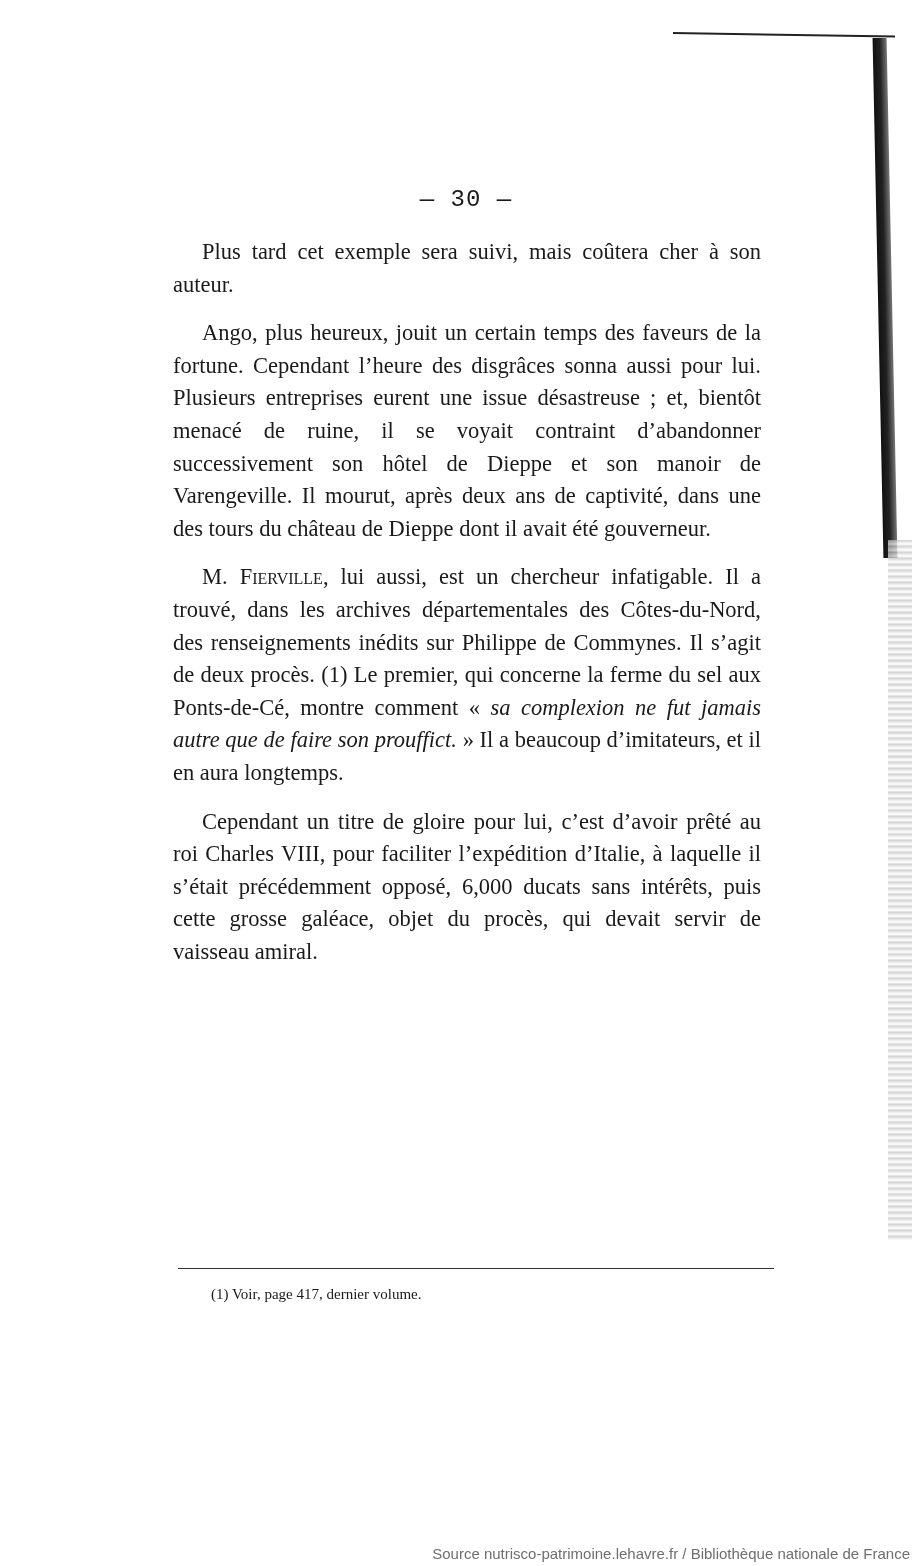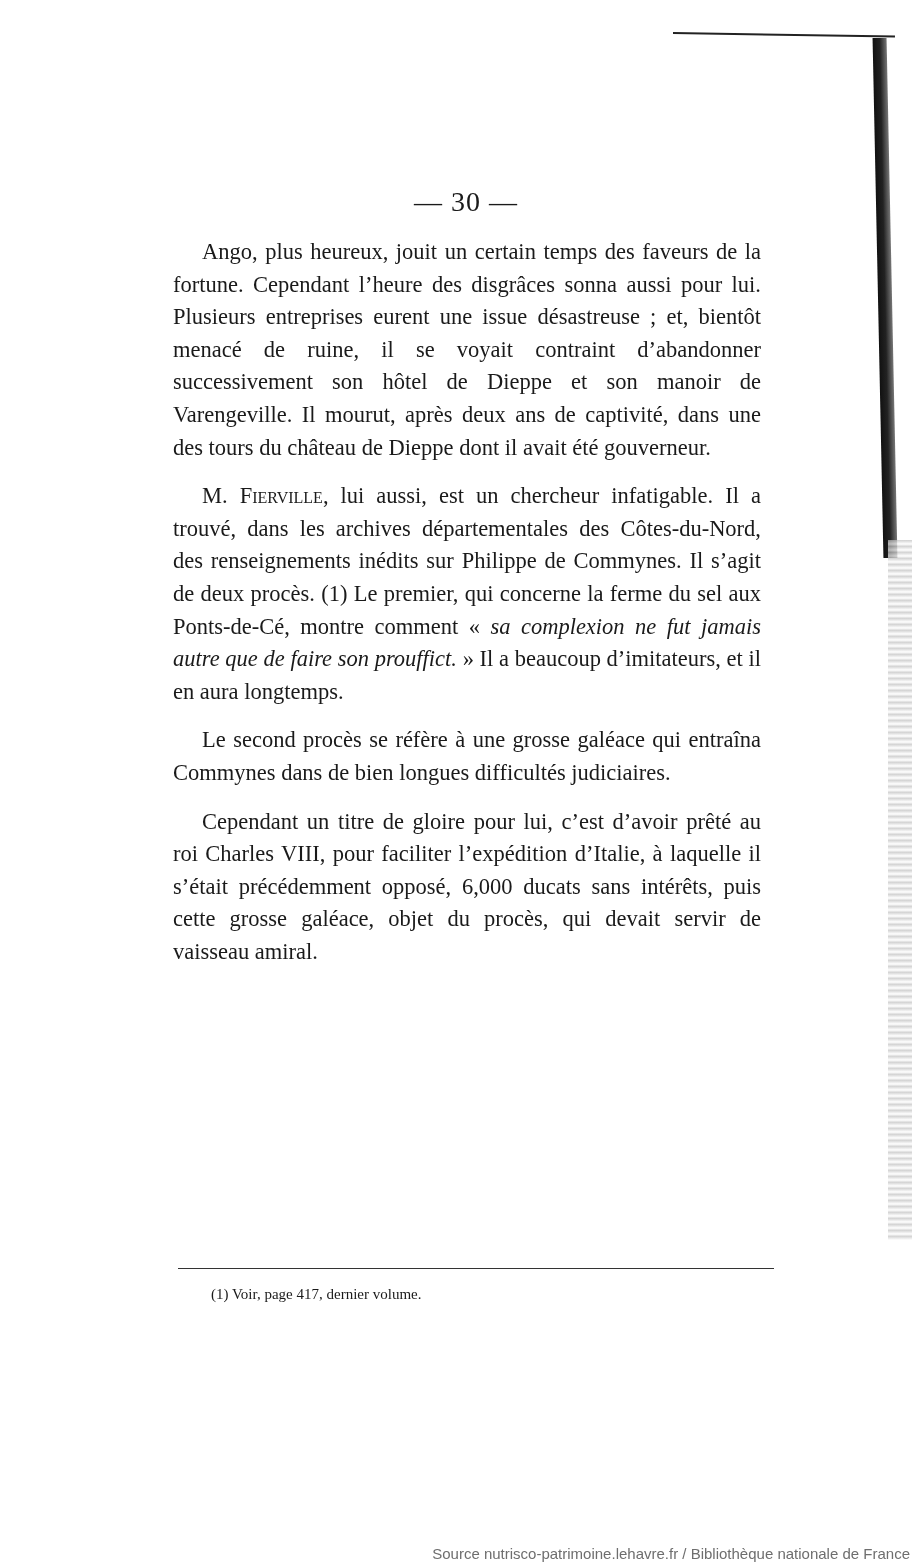--- a/index.html
+++ b/index.html
@@ -16,21 +16,21 @@
     background: linear-gradient(90deg, #111 0%, #222 50%, #777 100%);
     transform: skewX(1.2deg);
   }
   .scan-edge-fade {
     position: absolute; left: 888px; top: 540px; width: 24px; height: 700px;
     background: repeating-linear-gradient(180deg, #bbb 0px, #ddd 2px, #fff 4px, #ccc 6px);
     opacity: 0.7;
   }
   .page-number {
     position: absolute; top: 186px; left: 0; width: 922px; text-align: center;
-    font-size: 28px; letter-spacing: 1px;
+    font-size: 24px; letter-spacing: 1px; font-family: Liberation Mono, monospace;
   }
   .page-number .inner { margin-left: 10px; }
   .body-text {
     position: absolute; left: 173px; top: 236px; width: 588px;
     font-size: 22.5px; line-height: 32.6px; text-align: justify;
   }
   .para { margin: 0 0 16px 0; text-indent: 29px; }
   .para.first { text-indent: 0; }
   .smallcaps { font-variant: small-caps; }
   .it { font-style: italic; }
@@ -50,22 +50,22 @@
 
 <div class="scan-top-line"></div>
 <div class="scan-edge"></div>
 <div class="scan-edge-fade"></div>
 
 <div class="page-number">
   <span class="inner">— 30 —</span>
 </div>
 
 <div class="body-text" id="body-text">
+    <p class="para"><span>Plus tard cet exemple sera suivi, mais coûtera cher à son auteur.</span></p>
     <p class="para"><span>Ango, plus heureux, jouit un certain temps des faveurs de la fortune. Cependant l’heure des disgrâces sonna aussi pour lui. Plusieurs entreprises eurent une issue désastreuse ; et, bientôt menacé de ruine, il se voyait contraint d’abandonner successivement son hôtel de Dieppe et son manoir de Varengeville. Il mourut, après deux ans de captivité, dans une des tours du château de Dieppe dont il avait été gouverneur.</span></p>
     <p class="para"><span>M. </span><span class="smallcaps">Fierville</span><span>, lui aussi, est un chercheur infatigable. Il a trouvé, dans les archives départementales des Côtes-du-Nord, des renseignements inédits sur Philippe de Commynes. Il s’agit de deux procès. (1) Le premier, qui concerne la ferme du sel aux Ponts-de-Cé, montre comment « </span><span class="it">sa complexion ne fut jamais autre que de faire son prouffict.</span><span> » Il a beaucoup d’imitateurs, et il en aura longtemps.</span></p>
-    <p class="para"><span>Le second procès se réfère à une grosse galéace qui entraîna Commynes dans de bien longues difficultés judiciaires.</span></p>
     <p class="para"><span>Cependant un titre de gloire pour lui, c’est d’avoir prêté au roi Charles VIII, pour faciliter l’expédition d’Italie, à laquelle il s’était précédemment opposé, 6,000 ducats sans intérêts, puis cette grosse galéace, objet du procès, qui devait servir de vaisseau amiral.</span></p>
   </div>
 
 <div class="rule"></div>
 <div class="footnote">(1) Voir, page 417, dernier volume.</div>
 
 <div class="source">Source nutrisco-patrimoine.lehavre.fr / Bibliothèque nationale de France</div>
 
 </body></html>

